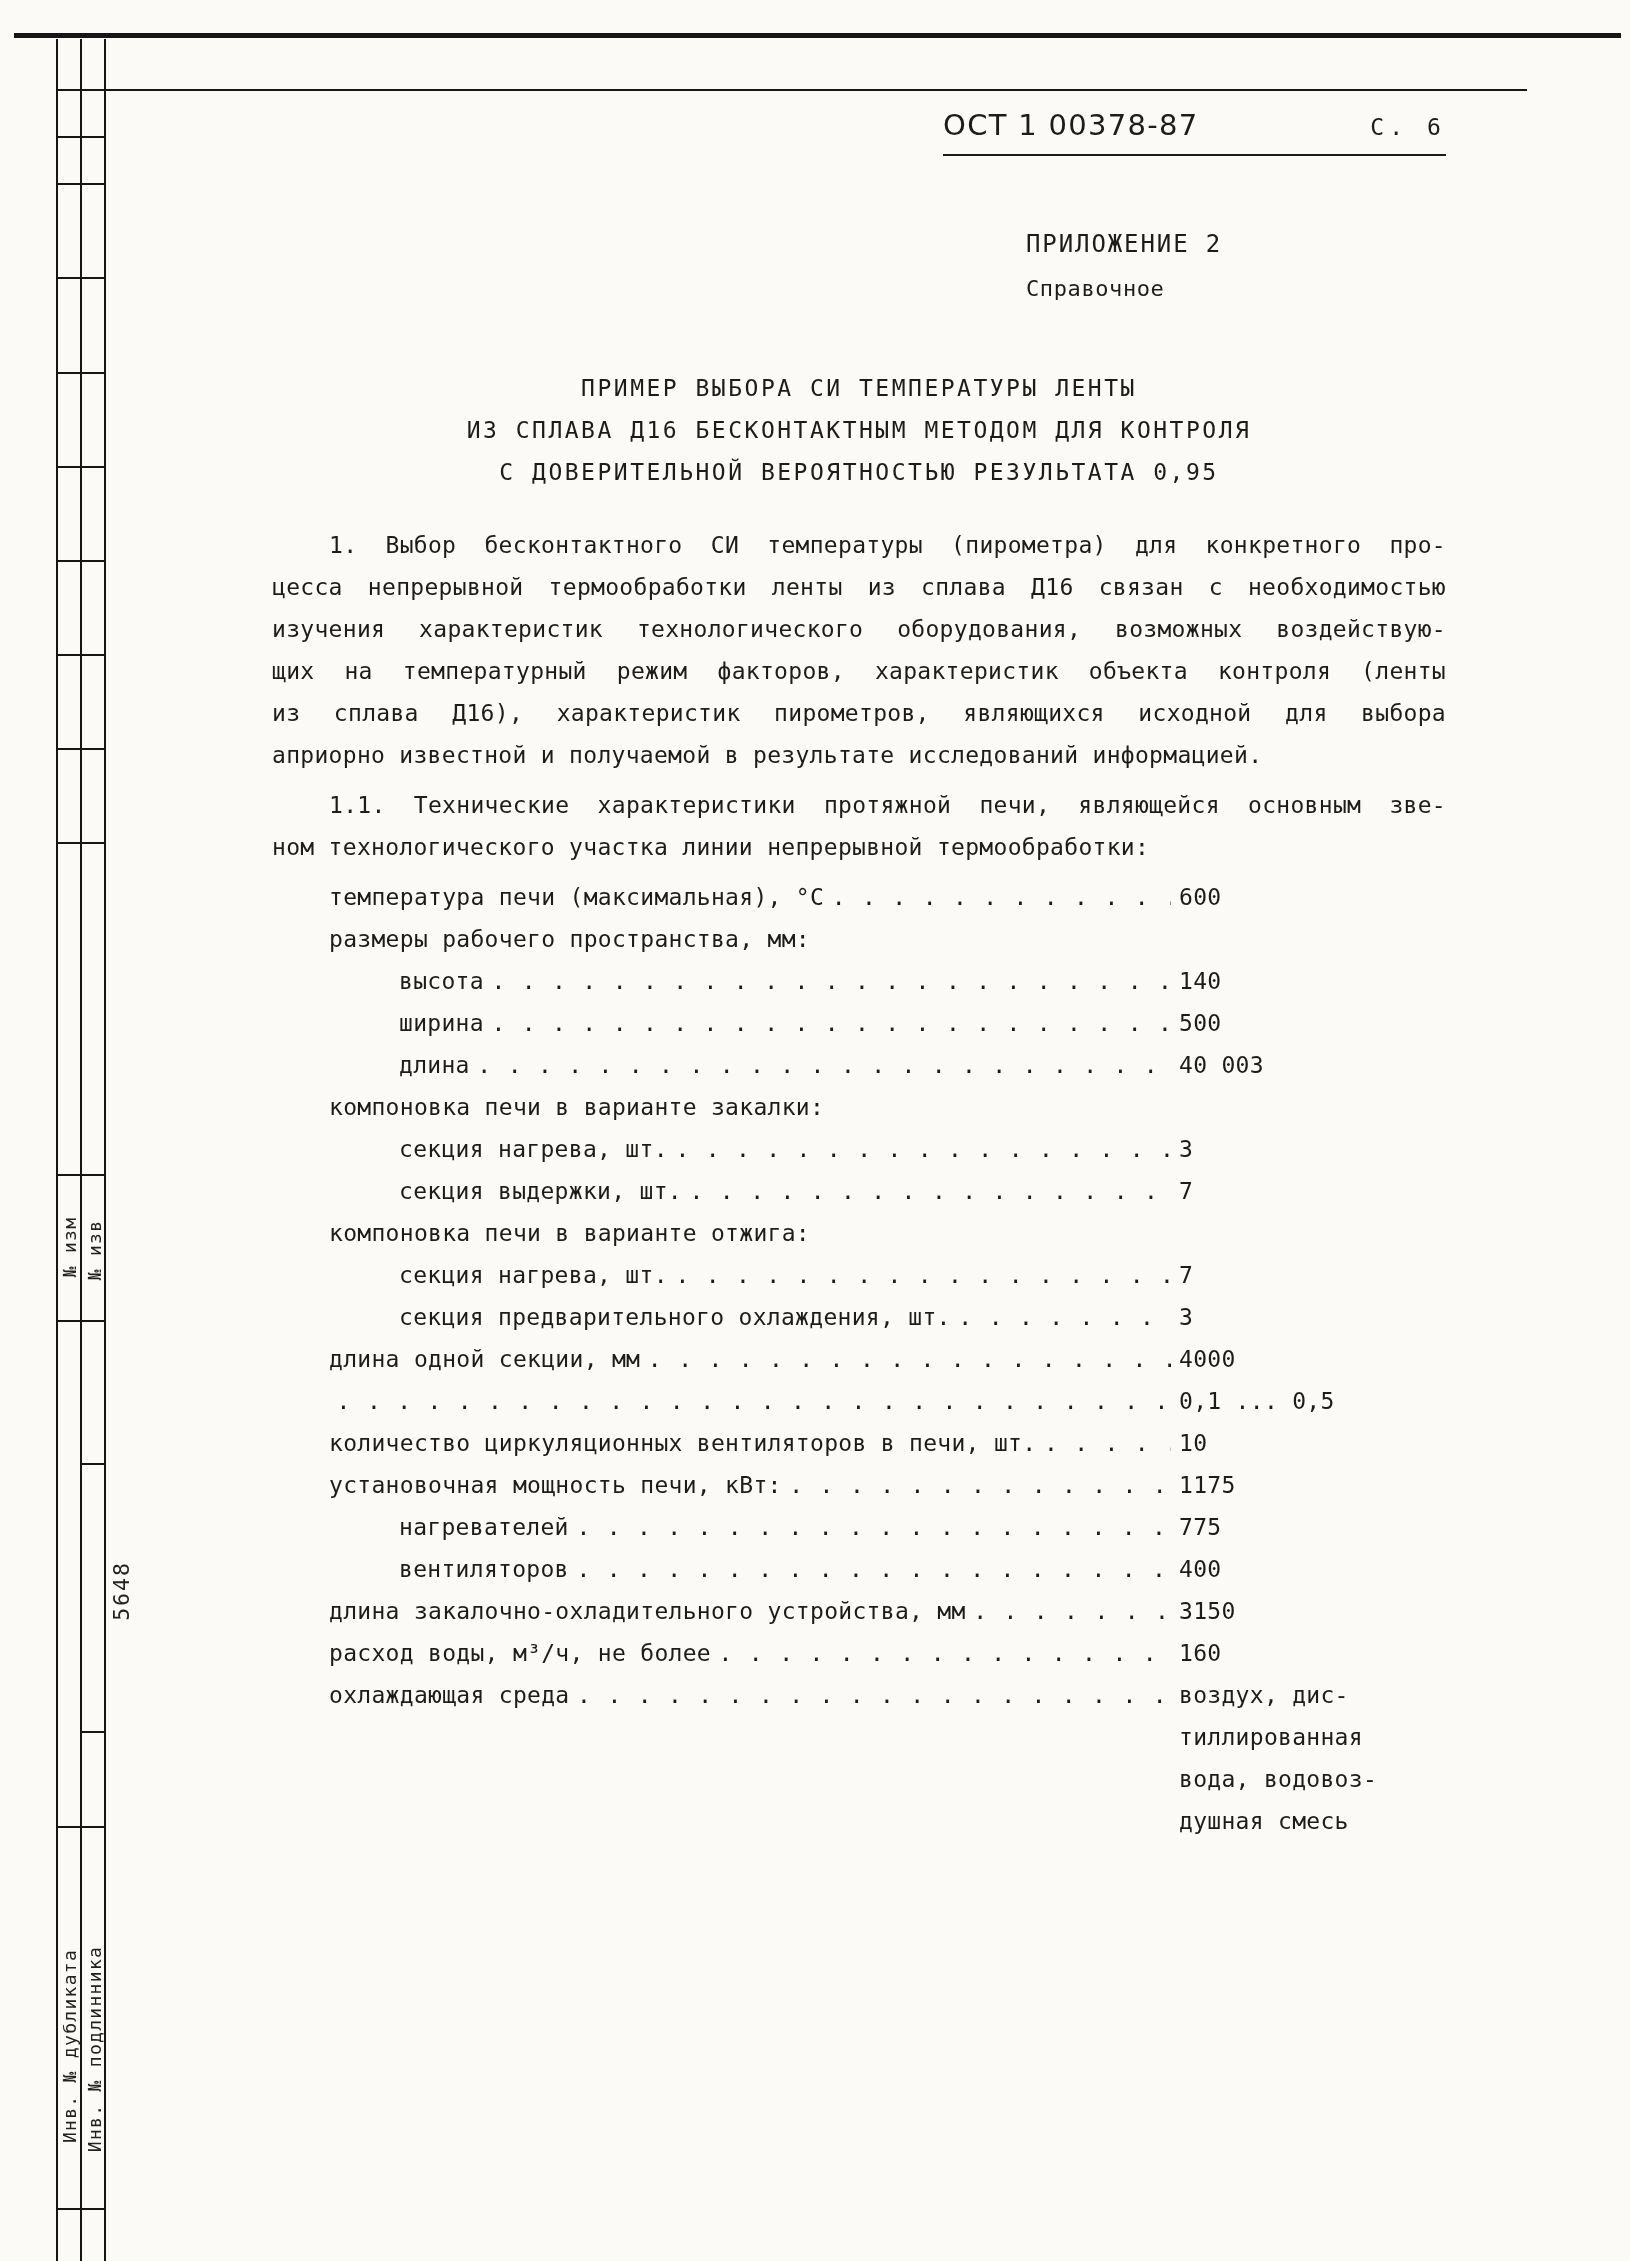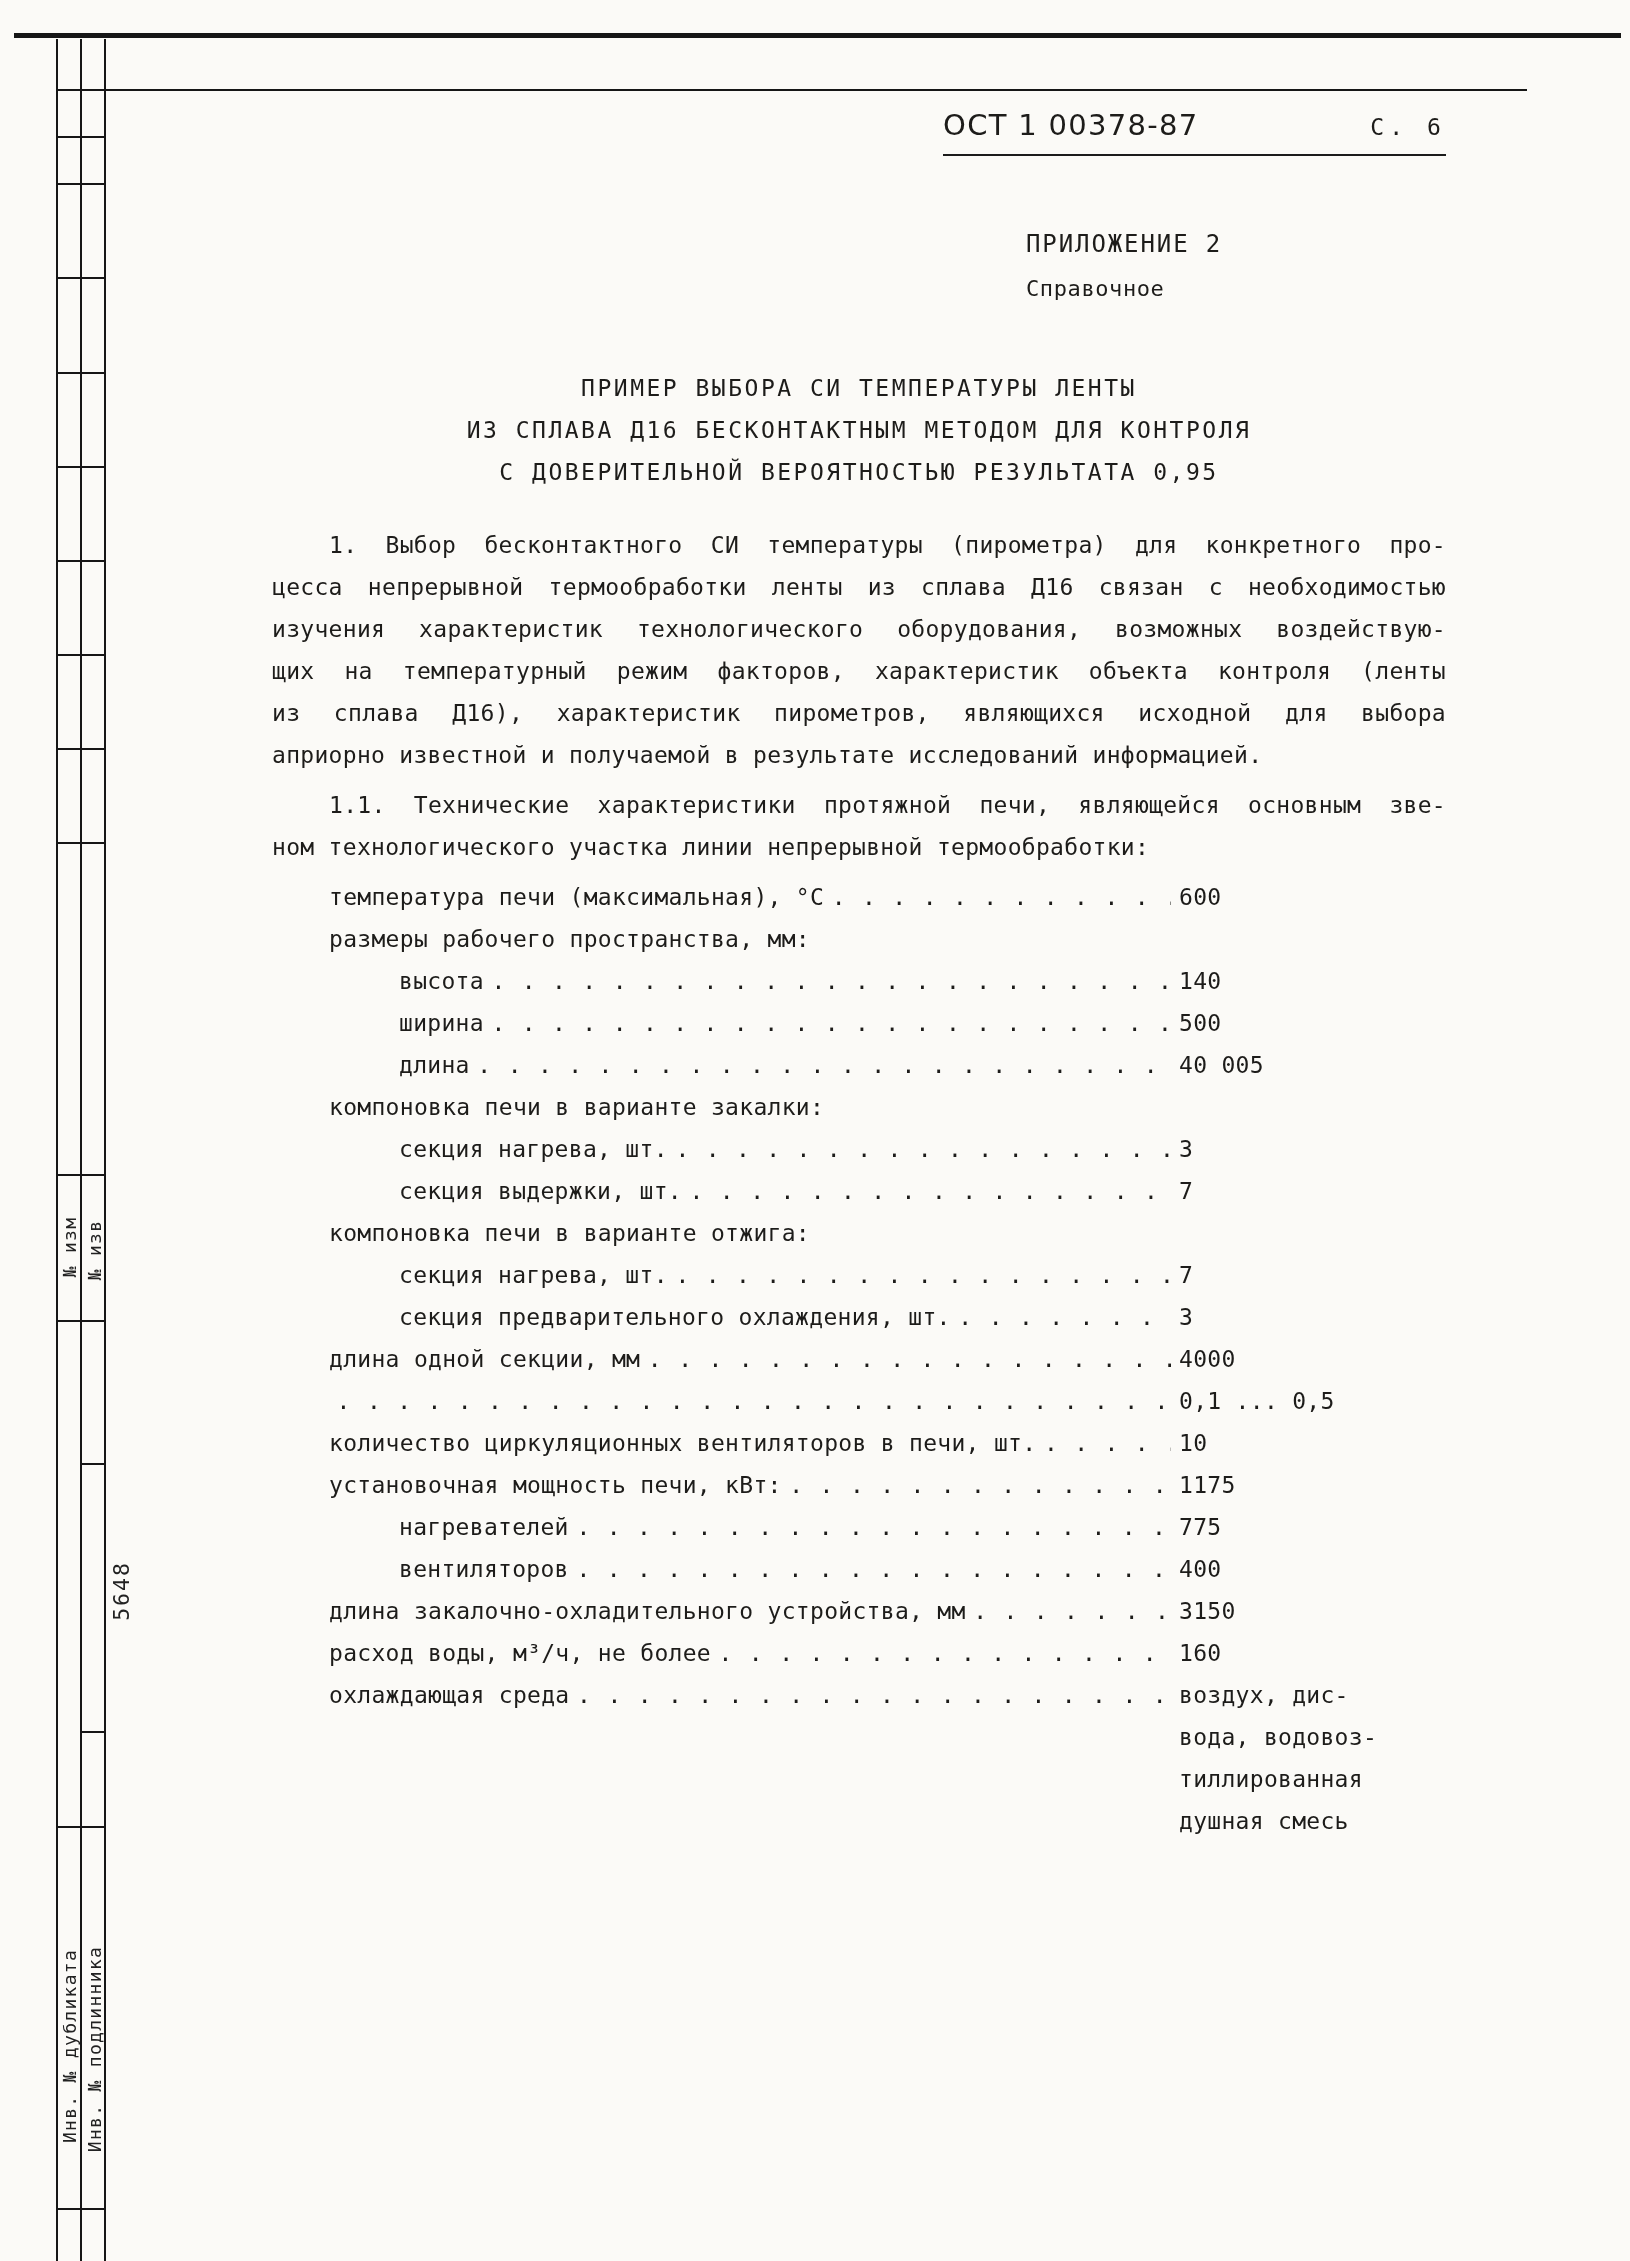--- a/index.html
+++ b/index.html
@@ -157,21 +157,21 @@
           <span class="spec-value">140</span>
         </div>
         <div class="spec-row indent-2">
           <span class="spec-label">ширина</span>
           <span class="spec-leader dots"></span>
           <span class="spec-value">500</span>
         </div>
         <div class="spec-row indent-2">
           <span class="spec-label">длина</span>
           <span class="spec-leader dots"></span>
-          <span class="spec-value">40 005</span>
+          <span class="spec-value">40 003</span>
         </div>
         <div class="spec-row indent-1">
           <span class="spec-label">компоновка печи в варианте закалки:</span>
           <span class="spec-leader"></span>
           <span class="spec-value"></span>
         </div>
         <div class="spec-row indent-2">
           <span class="spec-label">секция нагрева, шт.</span>
           <span class="spec-leader dots"></span>
           <span class="spec-value">3</span>
@@ -236,26 +236,26 @@
           <span class="spec-value">160</span>
         </div>
         <div class="spec-row indent-1">
           <span class="spec-label">охлаждающая среда</span>
           <span class="spec-leader dots"></span>
           <span class="spec-value">воздух, дис-</span>
         </div>
         <div class="spec-row indent-1">
           <span class="spec-label"></span>
           <span class="spec-leader"></span>
+          <span class="spec-value">тиллированная</span>
+        </div>
+        <div class="spec-row indent-1">
+          <span class="spec-label"></span>
+          <span class="spec-leader"></span>
           <span class="spec-value">вода, водовоз-</span>
-        </div>
-        <div class="spec-row indent-1">
-          <span class="spec-label"></span>
-          <span class="spec-leader"></span>
-          <span class="spec-value">тиллированная</span>
         </div>
         <div class="spec-row indent-1">
           <span class="spec-label"></span>
           <span class="spec-leader"></span>
           <span class="spec-value">душная смесь</span>
         </div>
       </div>
 
   </div>
 </div>

